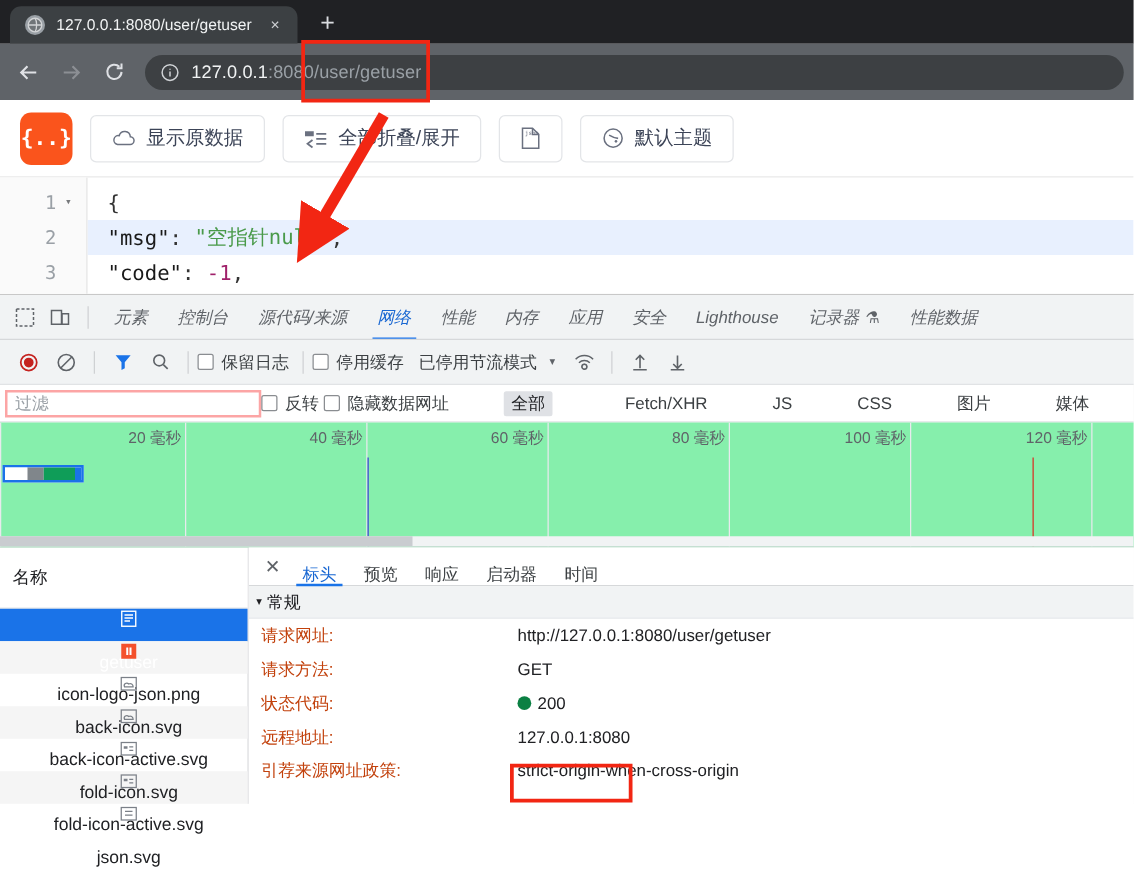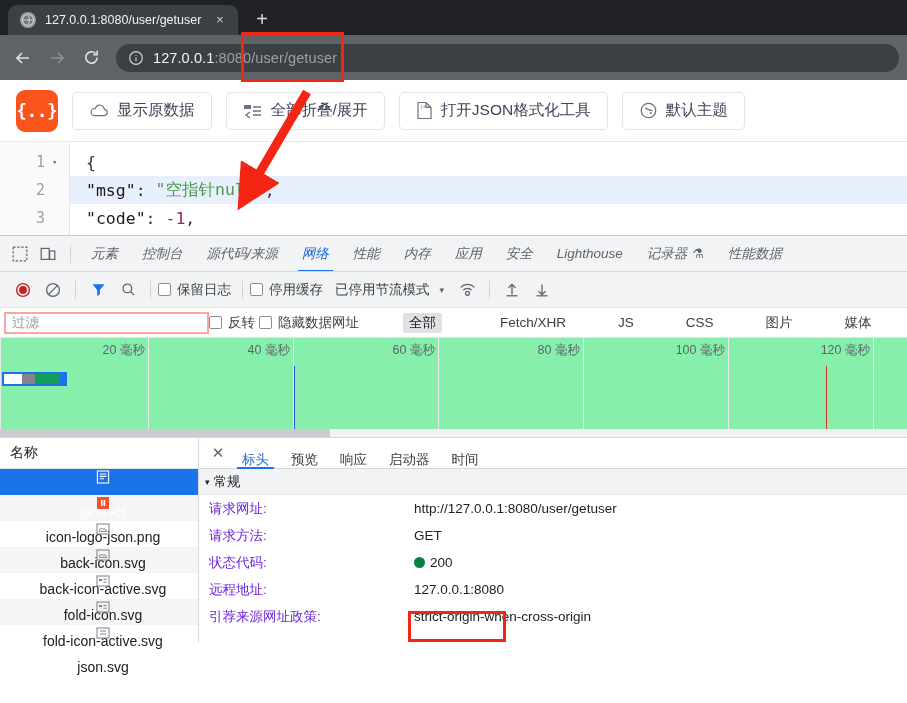--- a/index.html
+++ b/index.html
@@ -159,21 +159,21 @@
   .rb-gray { width: 13px; background: #80868b; }
   .rb-green { flex: 1; background: #0f9d58; }
   .rb-blue { width: 5px; background: #1a73e8; }
   .tl-scroll { position:absolute; left:0; right:0; bottom:0; height:8px; background:#f1f3f4;}
   .tl-scroll i { display:block; height:8px; width:330px; background:#c9ccd0; }
 
   
   .split { display: flex; height: 205px; background: #fff; }
   .reqlist { width: 199px; flex: 0 0 199px; border-right: 1px solid #d6d8da; background: #fff; }
   .rl-head {
-    height: 31px; display: flex; align-items: center; padding-left: 10px;
+    height: 49px; display: flex; align-items: center; padding-left: 10px;
     font-size: 14px; color: #202124; border-bottom: 1px solid #e1e3e5; background:#fff;
   }
   .rl-row {
     height: 26px; display: flex; align-items: center; gap: 19px;
     padding-left: 8px; font-size: 14px; color: #202124; white-space: nowrap; flex-direction: column;
   }
   .rl-row:nth-child(odd) { background: #f5f5f5; }
   .rl-row.sel { background: #1a73e8; color: #fff; }
   .rl-ico { width: 15px; height: 15px; flex: 0 0 15px; display:flex;align-items:center;justify-content:center; }
 
@@ -190,21 +190,21 @@
   .stab.active::after { content:''; position:absolute; left:6px; right:6px; bottom:0; height:2px; background:#1a73e8; }
   .close-x { width: 26px; display:flex; align-items:center; justify-content:center; color:#5f6368; font-size:15px;}
 
   .sec-title {
     height: 26px; display: flex; align-items: center; gap: 4px;
     padding-left: 6px; font-size: 13.5px; color: #202124;
     background: #f1f3f4; border-bottom: 1px solid #e8eaed;
   }
   .sec-title .tri { font-size: 9px; }
   .kv-row { height: 27px; display: flex; align-items: center; font-size: 13.5px; padding-left: 10px; }
-  .kv-k { width: 205px; flex: 0 0 205px; color: #6d28d9; }
+  .kv-k { width: 205px; flex: 0 0 205px; color: #c2410c; }
   .kv-v { color: #202124; display: flex; align-items: center; gap: 5px; }
   .status-dot { width: 11px; height: 11px; border-radius: 50%; background: #0b8043; display:inline-block;}
 
   
   .anno-box { position: absolute; border: 3px solid #f22613; pointer-events: none; z-index: 50; }
   .anno-arrow { position: absolute; z-index: 51; pointer-events: none; }
 </style>
 </head>
 <body>
 
@@ -277,21 +277,20 @@
     </div>
 
     <div class="jbtn">
       <span class="gi">
         <svg width="17" height="19" viewBox="0 0 17 19" fill="none" stroke="currentColor" stroke-width="1.2">
           <path d="M2 1.5h8l5 5v11H2z"></path>
             <path d="M10 1.5v5h5"></path>
           <text x="4" y="7" font-size="4.6" fill="currentColor" stroke="none" font-family="monospace">json</text>
         </svg>
       </span>
-      <span>打开JSON格式化工具</span>
     </div>
 
     <div class="jbtn">
       <span class="gi">
         <svg width="19" height="19" viewBox="0 0 20 20" fill="none" stroke="currentColor" stroke-width="1.3">
           <circle cx="10" cy="10" r="7.6"></circle>
           <path d="M6.6 7.5c2 1.2 4.6 2.4 7.6 2.7"></path>
           <circle cx="12.4" cy="12.7" r="1.1" fill="currentColor" stroke="none"></circle>
         </svg>
       </span>

